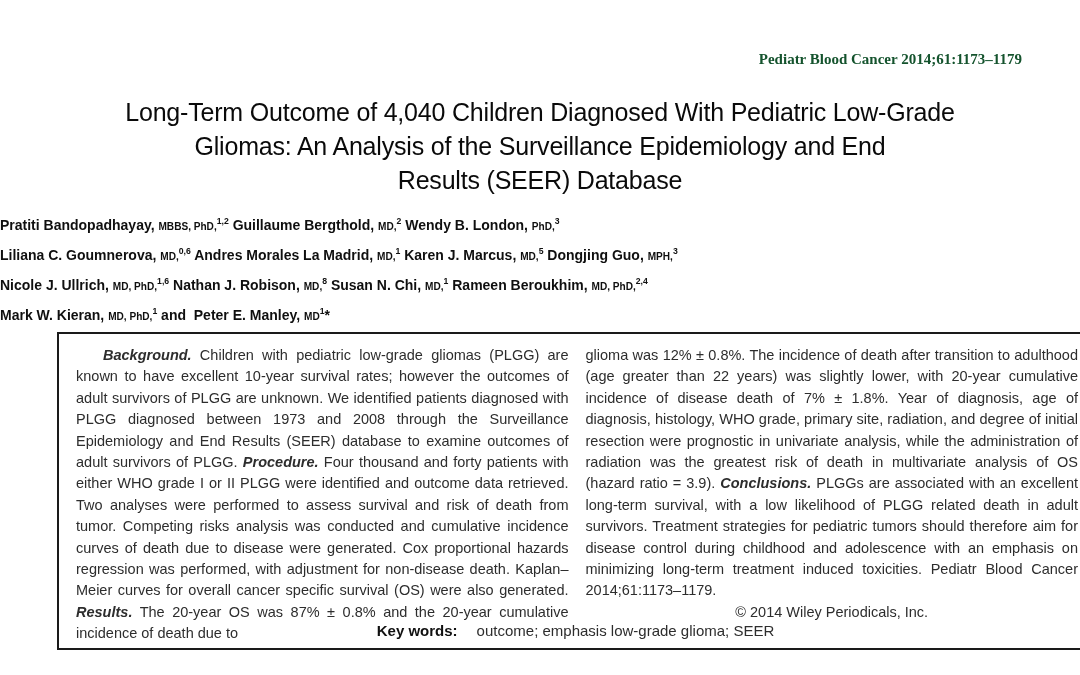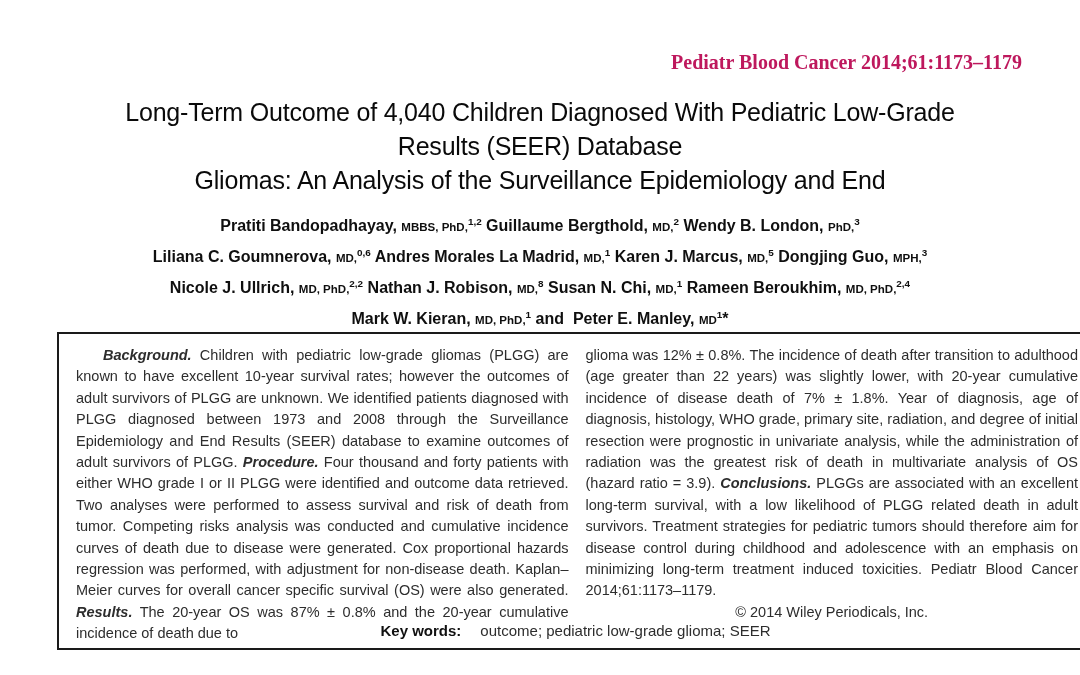--- a/index.html
+++ b/index.html
@@ -11,45 +11,45 @@
     font-family: "Liberation Sans", sans-serif;
     color: #1c1c1c;
     overflow: hidden;
   }
   .journal-ref {
     position: absolute;
     top: 51px;
     right: 58px;
     font-family: "Liberation Serif", serif;
     font-weight: bold;
-    font-size: 20px;
-    color: #be185d;
+    font-size: 15px;
+    color: #14532d;
     white-space: nowrap;
   }
   .title {
     position: absolute;
     top: 95px;
     left: 0;
     width: 100%;
     text-align: center;
     font-weight: normal;
     font-size: 25px;
     line-height: 34px;
     letter-spacing: -0.2px;
     color: #0a0a0a;
   }
   .title .title-line { white-space: nowrap; }
   .authors {
     position: absolute;
     top: 211px;
     left: 0;
     width: 100%;
-    text-align: center;
+    text-align: left;
     font-weight: bold;
-    font-size: 16px;
+    font-size: 14px;
     line-height: 29px;
     color: #0f0f0f;
   }
   .authors sup { font-size: 0.62em; line-height: 0; }
   .deg { font-size: 0.72em; }
   .abstract-box {
     position: absolute;
     left: 57px;
     top: 332px;
     width: 1037px;
@@ -87,39 +87,39 @@
 </style>
 </head>
 <body>
 
 <div class="page">
 
   <div class="journal-ref">Pediatr Blood Cancer 2014;61:1173–1179</div>
 
   <div class="title" id="title">
       <div class="title-line">Long-Term Outcome of 4,040 Children Diagnosed With Pediatric Low-Grade</div>
+      <div class="title-line">Gliomas: An Analysis of the Surveillance Epidemiology and End</div>
       <div class="title-line">Results (SEER) Database</div>
-      <div class="title-line">Gliomas: An Analysis of the Surveillance Epidemiology and End</div>
     </div>
 
   <div class="authors" id="authors">
       <div class="author-line">Pratiti Bandopadhayay, <span class="deg">MBBS, PhD,</span><sup>1,2</sup> Guillaume Bergthold, <span class="deg">MD,</span><sup>2</sup> Wendy B. London, <span class="deg">PhD,</span><sup>3</sup></div>
       <div class="author-line">Liliana C. Goumnerova, <span class="deg">MD,</span><sup>0,6</sup> Andres Morales La Madrid, <span class="deg">MD,</span><sup>1</sup> Karen J. Marcus, <span class="deg">MD,</span><sup>5</sup> Dongjing Guo, <span class="deg">MPH,</span><sup>3</sup></div>
-      <div class="author-line">Nicole J. Ullrich, <span class="deg">MD, PhD,</span><sup>2,2</sup> Nathan J. Robison, <span class="deg">MD,</span><sup>8</sup> Susan N. Chi, <span class="deg">MD,</span><sup>1</sup> Rameen Beroukhim, <span class="deg">MD, PhD,</span><sup>2,4</sup></div>
+      <div class="author-line">Nicole J. Ullrich, <span class="deg">MD, PhD,</span><sup>1,6</sup> Nathan J. Robison, <span class="deg">MD,</span><sup>8</sup> Susan N. Chi, <span class="deg">MD,</span><sup>1</sup> Rameen Beroukhim, <span class="deg">MD, PhD,</span><sup>2,4</sup></div>
       <div class="author-line">Mark W. Kieran, <span class="deg">MD, PhD,</span><sup>1</sup> and&nbsp; Peter E. Manley, <span class="deg">MD</span><sup>1</sup>*</div>
     </div>
 
   <div class="abstract-box">
     <div class="abs-cols">
       <div class="abs-col">
         <p class="indent-first"><span class="sec-label">Background.</span> Children with pediatric low-grade gliomas (PLGG) are known to have excellent 10-year survival rates; however the outcomes of adult survivors of PLGG are unknown. We identified patients diagnosed with PLGG diagnosed between 1973 and 2008 through the Surveillance Epidemiology and End Results (SEER) database to examine outcomes of adult survivors of PLGG. <span class="sec-label">Procedure.</span> Four thousand and forty patients with either WHO grade I or II PLGG were identified and outcome data retrieved. Two analyses were performed to assess survival and risk of death from tumor. Competing risks analysis was conducted and cumulative incidence curves of death due to disease were generated. Cox proportional hazards regression was performed, with adjustment for non-disease death. Kaplan–Meier curves for overall cancer specific survival (OS) were also generated. <span class="sec-label">Results.</span> The 20-year OS was 87% ± 0.8% and the 20-year cumulative incidence of death due to</p>
       </div>
       <div class="abs-col">
         <p>glioma was 12% ± 0.8%. The incidence of death after transition to adulthood (age greater than 22 years) was slightly lower, with 20-year cumulative incidence of disease death of 7% ± 1.8%. Year of diagnosis, age of diagnosis, histology, WHO grade, primary site, radiation, and degree of initial resection were prognostic in univariate analysis, while the administration of radiation was the greatest risk of death in multivariate analysis of OS (hazard ratio = 3.9). <span class="sec-label">Conclusions.</span> PLGGs are associated with an excellent long-term survival, with a low likelihood of PLGG related death in adult survivors. Treatment strategies for pediatric tumors should therefore aim for disease control during childhood and adolescence with an emphasis on minimizing long-term treatment induced toxicities. Pediatr Blood Cancer 2014;61:1173–1179.</p>
         <p class="copyright-line">© 2014 Wiley Periodicals, Inc.</p>
       </div>
     </div>
     <div class="keywords">
-      <span class="kw-label">Key words:</span><span>outcome; pediatric low-grade glioma; SEER</span>
+      <span class="kw-label">Key words:</span><span>outcome; emphasis low-grade glioma; SEER</span>
     </div>
   </div>
 
 </div>
 
 </body></html>

